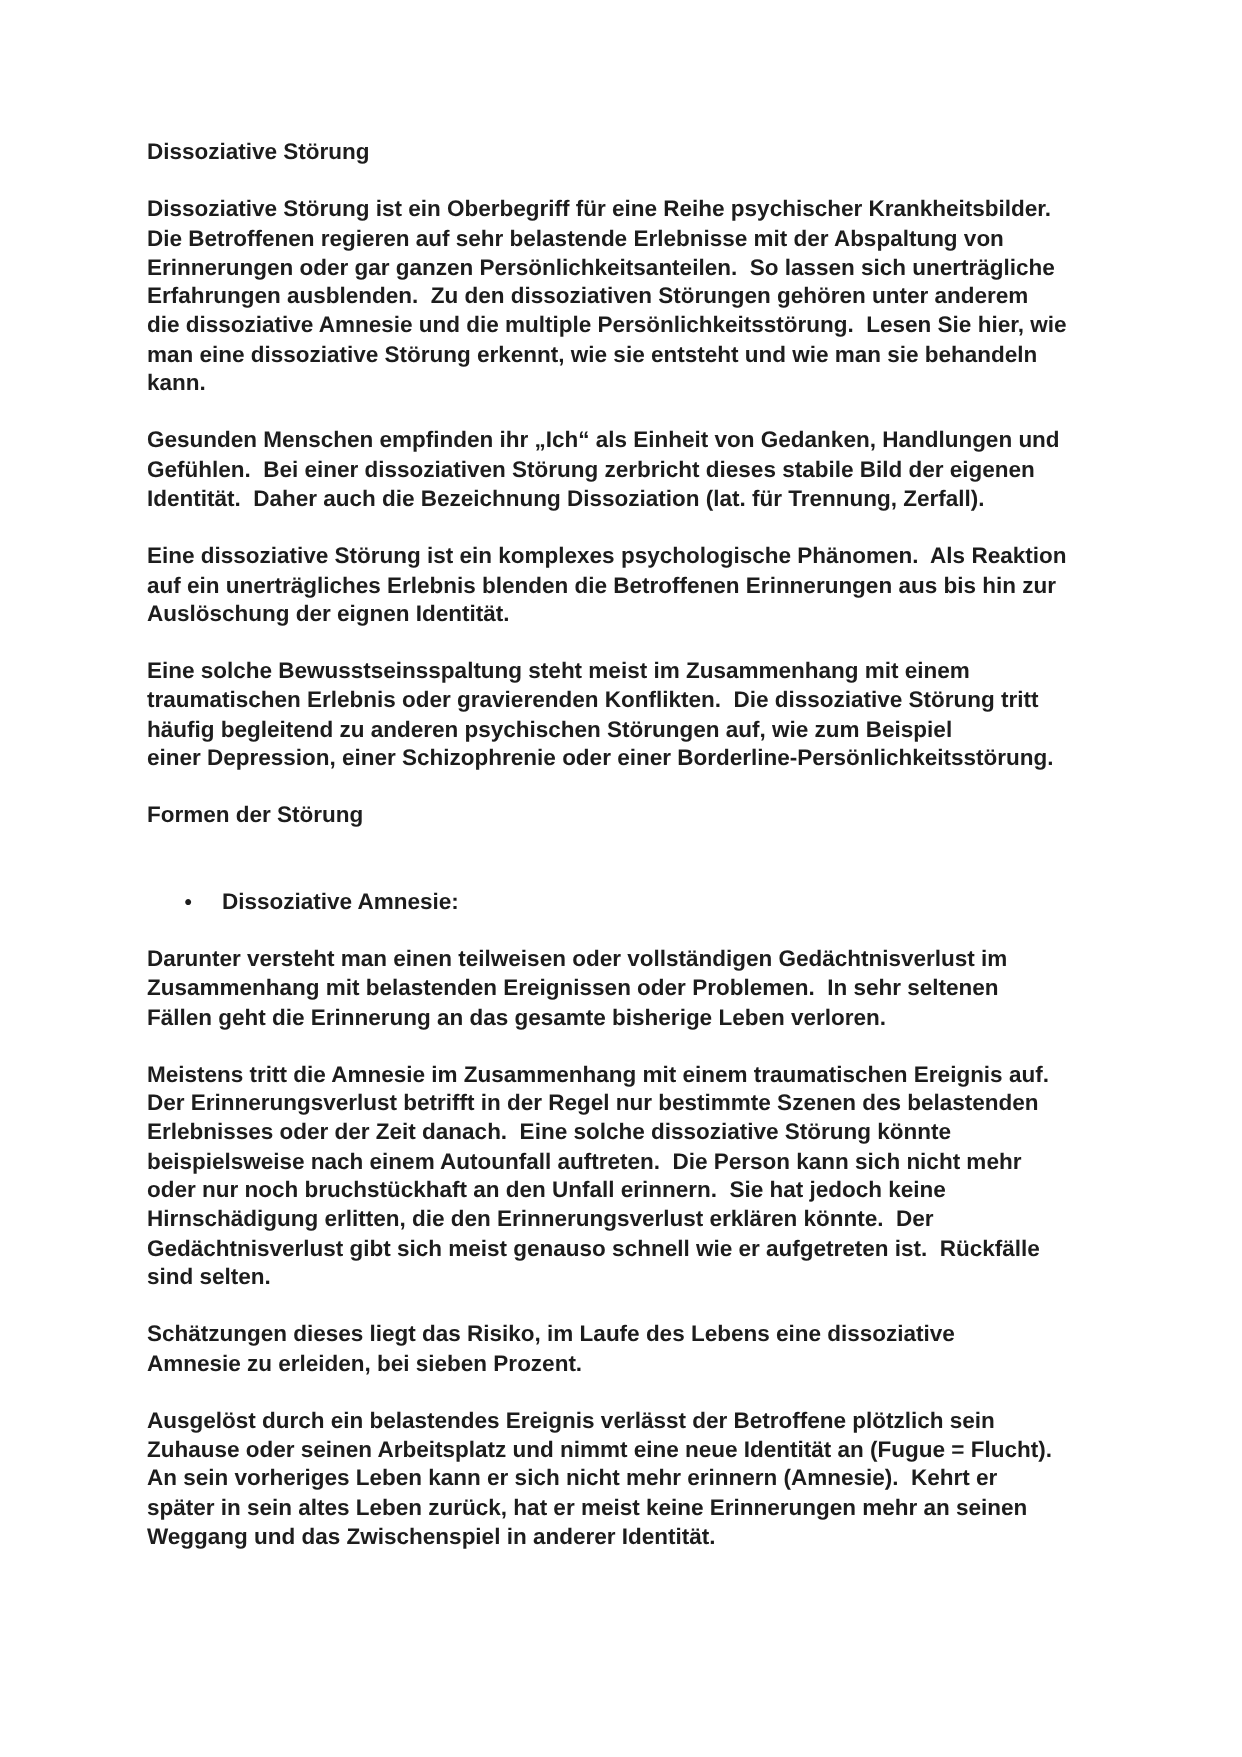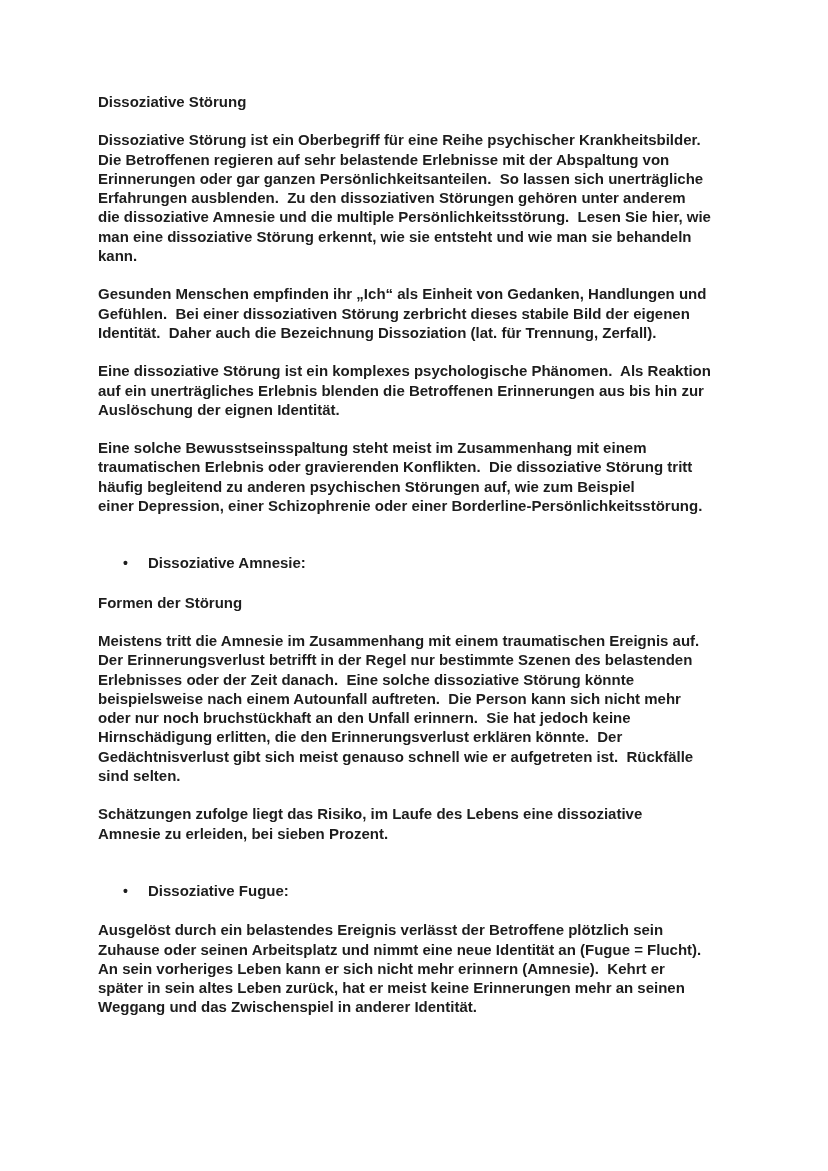--- a/index.html
+++ b/index.html
@@ -66,38 +66,40 @@
 
     <p class="block">Eine dissoziative Störung ist ein komplexes psychologische Phänomen.  Als Reaktion
 auf ein unerträgliches Erlebnis blenden die Betroffenen Erinnerungen aus bis hin zur
 Auslöschung der eignen Identität.</p>
 
     <p class="block">Eine solche Bewusstseinsspaltung steht meist im Zusammenhang mit einem
 traumatischen Erlebnis oder gravierenden Konflikten.  Die dissoziative Störung tritt
 häufig begleitend zu anderen psychischen Störungen auf, wie zum Beispiel
 einer Depression, einer Schizophrenie oder einer Borderline-Persönlichkeitsstörung.</p>
 
+    <p class="block heading">Formen der Störung</p>
+
     <p class="block bullet"><span class="dot">•</span><span>Dissoziative Amnesie:</span></p>
 
-    <p class="block heading">Formen der Störung</p>
-
+    <p class="block">Darunter versteht man einen teilweisen oder vollständigen Gedächtnisverlust im
+Zusammenhang mit belastenden Ereignissen oder Problemen.  In sehr seltenen
+Fällen geht die Erinnerung an das gesamte bisherige Leben verloren.</p>
 
     <p class="block">Meistens tritt die Amnesie im Zusammenhang mit einem traumatischen Ereignis auf.
 Der Erinnerungsverlust betrifft in der Regel nur bestimmte Szenen des belastenden
 Erlebnisses oder der Zeit danach.  Eine solche dissoziative Störung könnte
 beispielsweise nach einem Autounfall auftreten.  Die Person kann sich nicht mehr
 oder nur noch bruchstückhaft an den Unfall erinnern.  Sie hat jedoch keine
 Hirnschädigung erlitten, die den Erinnerungsverlust erklären könnte.  Der
 Gedächtnisverlust gibt sich meist genauso schnell wie er aufgetreten ist.  Rückfälle
 sind selten.</p>
 
-    <p class="block">Schätzungen zufolge liegt das Risiko, im Laufe des Lebens eine dissoziative
+    <p class="block">Schätzungen dieses liegt das Risiko, im Laufe des Lebens eine dissoziative
 Amnesie zu erleiden, bei sieben Prozent.</p>
 
-    <p class="block bullet"><span class="dot">•</span><span>Dissoziative Fugue:</span></p>
 
     <p class="block">Ausgelöst durch ein belastendes Ereignis verlässt der Betroffene plötzlich sein
 Zuhause oder seinen Arbeitsplatz und nimmt eine neue Identität an (Fugue = Flucht).
 An sein vorheriges Leben kann er sich nicht mehr erinnern (Amnesie).  Kehrt er
 später in sein altes Leben zurück, hat er meist keine Erinnerungen mehr an seinen
 Weggang und das Zwischenspiel in anderer Identität.</p>
 
   </div>
 </div>
 

